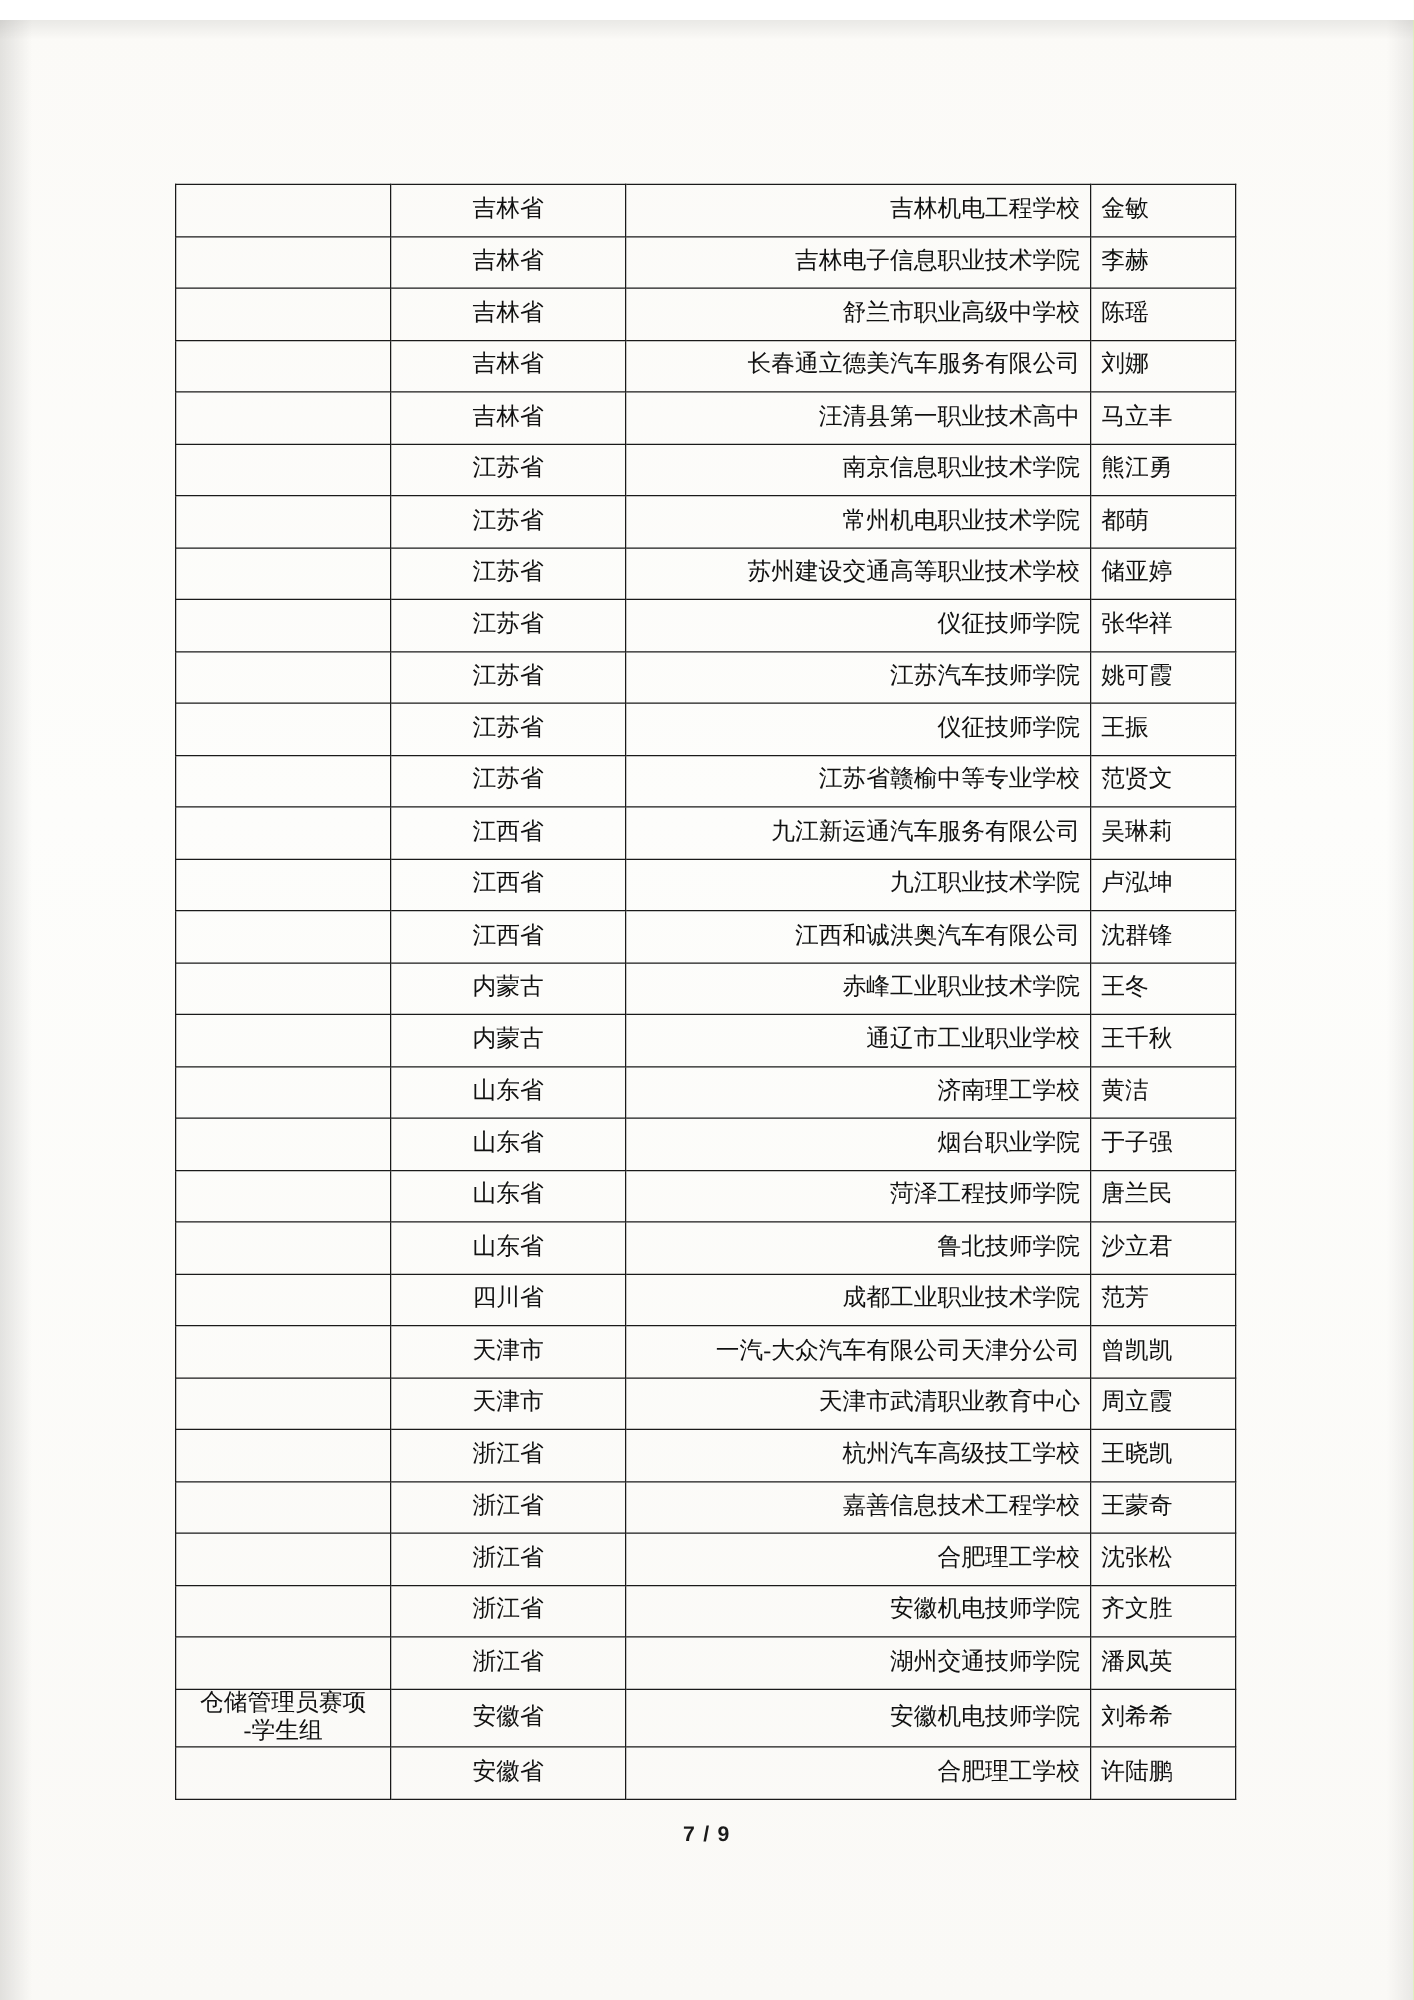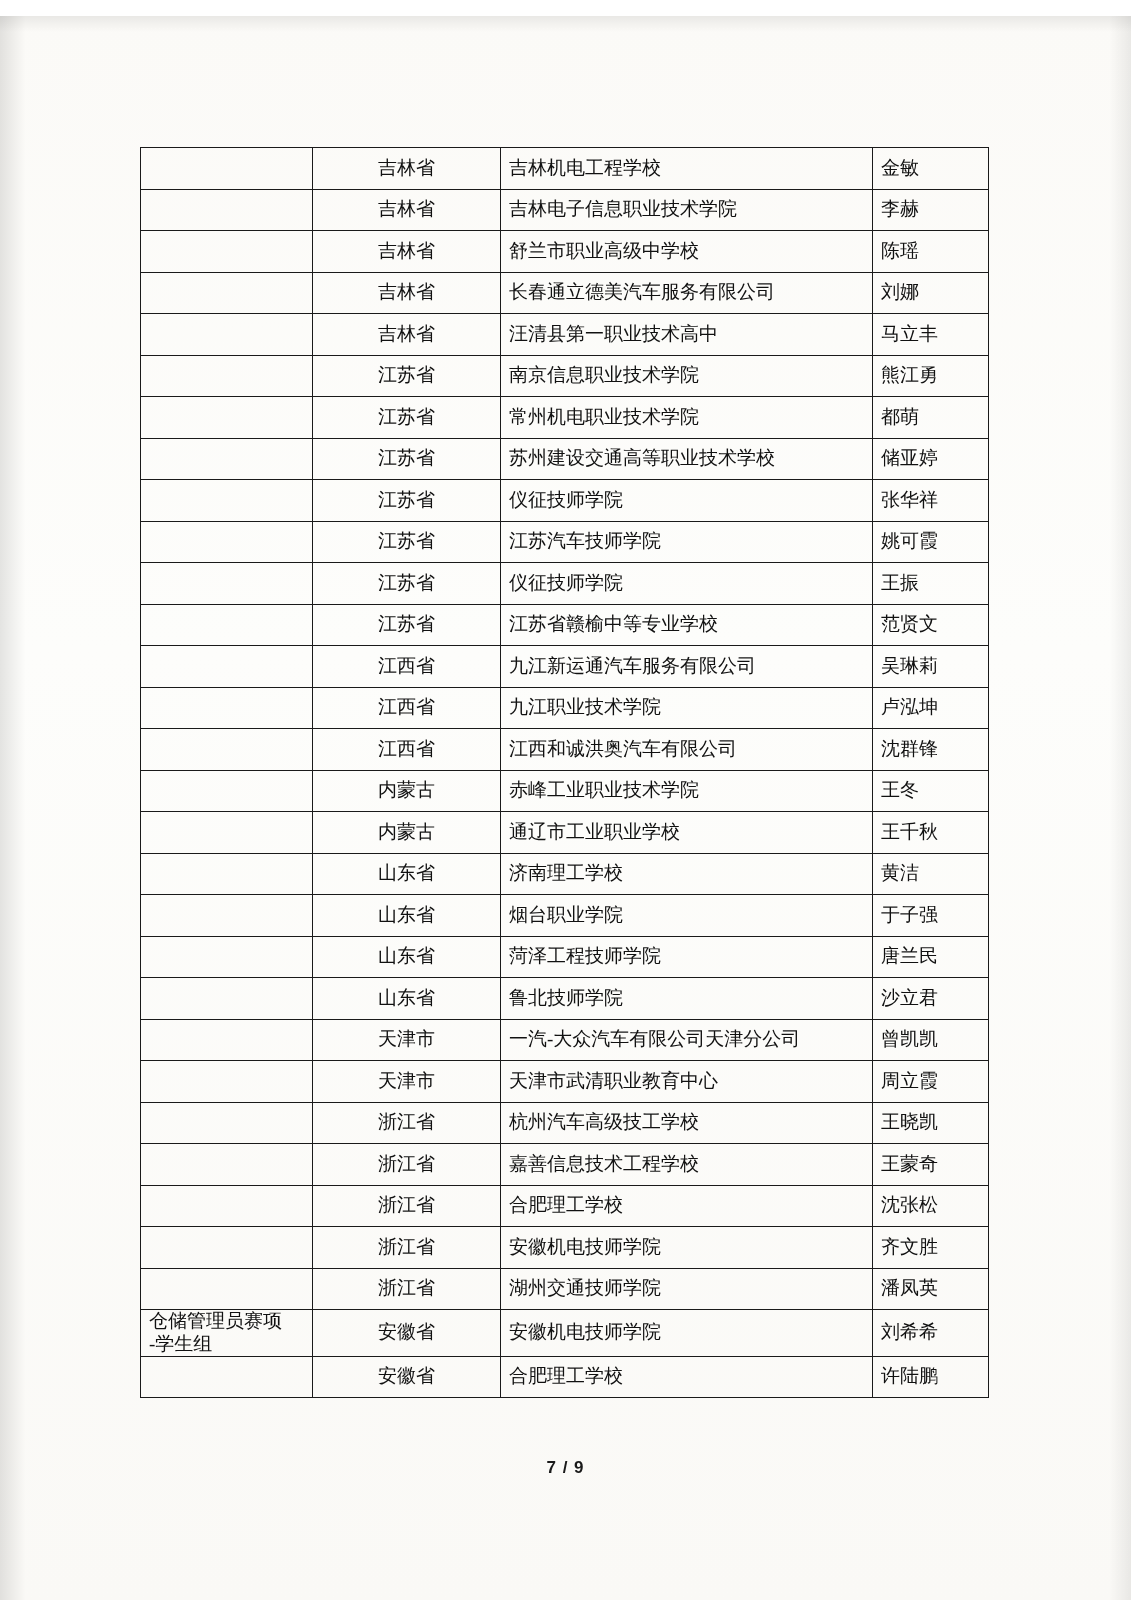--- a/index.html
+++ b/index.html
@@ -49,31 +49,32 @@
     vertical-align: middle;
     white-space: nowrap;
     overflow: hidden;
   }
   col.c-group { width: 172px; }
   col.c-prov  { width: 188px; }
   col.c-unit  { width: 372px; }
   col.c-name  { width: 116px; }
 
   td.group-cell {
+    text-align: center;
     font-size: 19px;
     line-height: 1.45;
     border-top: none;
     border-bottom: none;
     margin-top: 12px;
   }
   td.group-cell.has-label {
     border-bottom: 1px solid #1a1a1a;
   }
   td.prov-cell { text-align: center; }
-  td.unit-cell { text-align: left; padding-left: 14px; }
+  td.unit-cell { text-align: right; padding-left: 14px; }
   td.name-cell { }
 
   .page-number {
     position: absolute;
     left: 0;
     top: 1442px;
     width: 1131px;
     text-align: center;
     font-size: 17px;
     font-weight: bold;
@@ -239,20 +240,26 @@
             <td class="name-cell">唐兰民</td>
           </tr>
           <tr>
             <td class="group-cell"></td>
             <td class="prov-cell">山东省</td>
             <td class="unit-cell">鲁北技师学院</td>
             <td class="name-cell">沙立君</td>
           </tr>
           <tr>
             <td class="group-cell"></td>
+            <td class="prov-cell">四川省</td>
+            <td class="unit-cell">成都工业职业技术学院</td>
+            <td class="name-cell">范芳</td>
+          </tr>
+          <tr>
+            <td class="group-cell"></td>
             <td class="prov-cell">天津市</td>
             <td class="unit-cell">一汽-大众汽车有限公司天津分公司</td>
             <td class="name-cell">曾凯凯</td>
           </tr>
           <tr>
             <td class="group-cell"></td>
             <td class="prov-cell">天津市</td>
             <td class="unit-cell">天津市武清职业教育中心</td>
             <td class="name-cell">周立霞</td>
           </tr>

